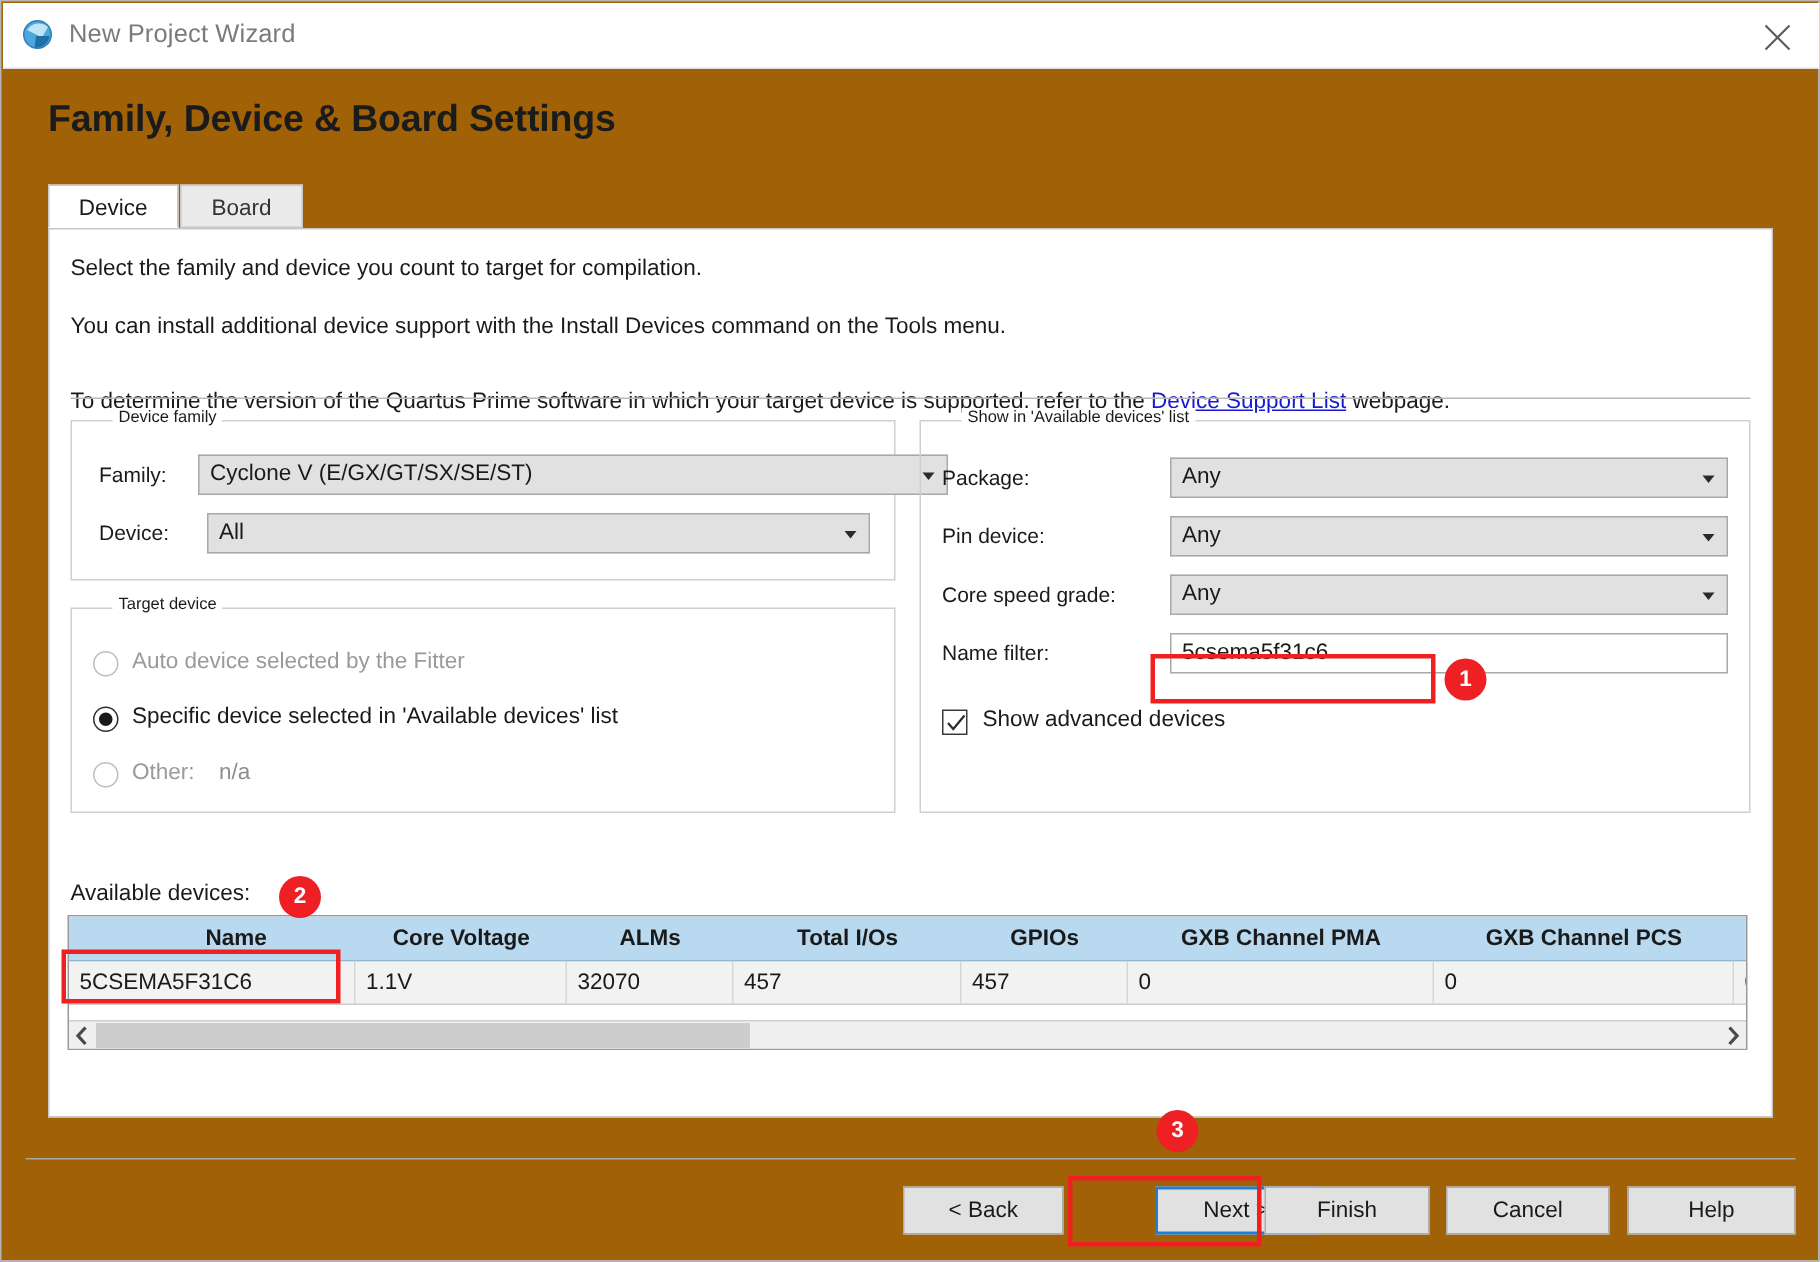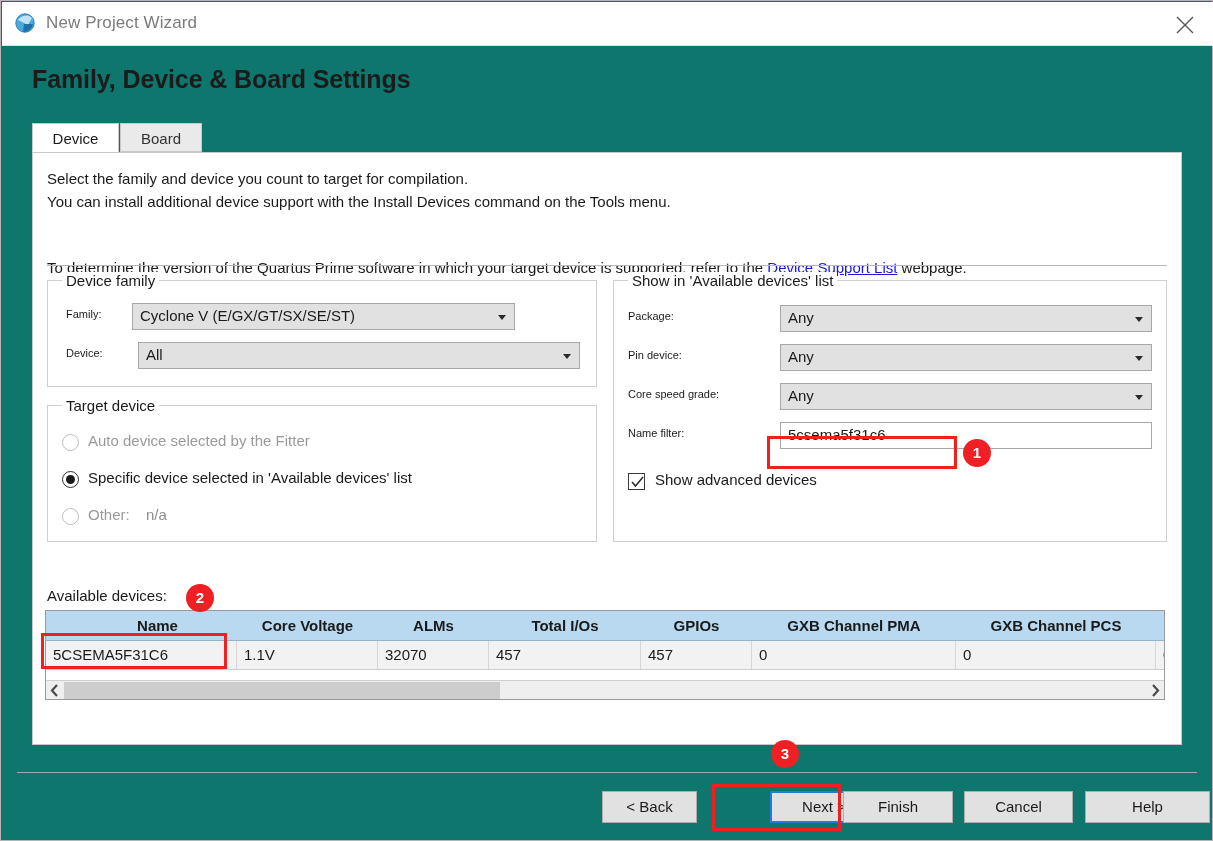--- a/index.html
+++ b/index.html
@@ -14,21 +14,21 @@
     font-size: 15px;
     color: #1a1a1a;
     overflow: hidden;
     position: relative;
   }
   .window {
     position: absolute;
     left: 0; top: 0;
     width: 1213px;
     height: 841px;
-    background: #0f766e;
+    background: #a16207;
     border: 1px solid #b4b4b4;
     box-sizing: border-box;
   }
   
   .titlebar {
     position: absolute;
     left: 1px; top: 1px;
     width: 1211px;
     height: 44px;
     background: #ffffff;
@@ -106,21 +106,21 @@
     left: 31px; top: 151px;
     width: 1150px;
     height: 593px;
     background: #ffffff;
     border: 1px solid #c8c8c8;
     box-sizing: border-box;
   }
 
   .desc { position: absolute; font-size: 15px; color: #1a1a1a; white-space: nowrap; }
   .desc-1 { left: 14px; top: 17px; }
-  .desc-2 { left: 14px; top: 40px; }
+  .desc-2 { left: 14px; top: 56px; }
   .desc-3 { left: 14px; top: 77px; margin-top: 29px; }
   .link {
     color: #1818d6;
     text-decoration: underline;
     cursor: pointer;
   }
   .hr {
     position: absolute;
     left: 14px; top: 112px;
     width: 1120px;
@@ -129,34 +129,34 @@
   }
 
   
   .group {
     position: absolute;
     border: 1px solid #cfcfcf;
     box-sizing: border-box;
   }
   .group-title {
     position: absolute;
-    top: -9px; left: 14px;
+    top: -9px; left: 27px;
     background: #ffffff;
     padding: 0 4px;
-    font-size: 15px;
+    font-size: 11px;
     color: #1a1a1a;
     white-space: nowrap;
   }
   #group-device-family { left: 14px; top: 127px; width: 550px; height: 107px; }
   #group-target-device { left: 14px; top: 252px; width: 550px; height: 137px; }
   #group-show-list     { left: 580px; top: 127px; width: 554px; height: 262px; }
 
   .row-label {
     position: absolute;
-    font-size: 11px;
+    font-size: 14px;
     color: #1a1a1a;
     white-space: nowrap;
   }
   
   .combo {
     position: absolute;
     height: 27px;
     background: #e1e1e1;
     border: 1px solid #a8a8a8;
     box-sizing: border-box;
@@ -424,21 +424,21 @@
 
     <div class="desc desc-1">Select the family and device you count to target for compilation.</div>
     <div class="desc desc-2">You can install additional device support with the Install Devices command on the Tools menu.</div>
     <div class="desc desc-3"><span>To determine the version of the Quartus Prime software in which your target device is supported, refer to the </span><span class="link">Device Support List</span><span> webpage.</span></div>
     <div class="hr"></div>
 
     <div class="group" id="group-device-family">
       <div class="group-title">Device family</div>
 
       <div class="row-label" style="left:18px; top:27px;">Family:</div>
-      <div class="combo" style="left:84px; top:22px; width:383px;">
+      <div class="combo" style="left:84px; top:22px; width:500px;">
         <span class="val">Cyclone V (E/GX/GT/SX/SE/ST)</span>
         <span class="arrow"></span>
       </div>
 
       <div class="row-label" style="left:18px; top:66px;">Device:</div>
       <div class="combo" style="left:90px; top:61px; width:442px;">
         <span class="val">All</span>
         <span class="arrow"></span>
       </div>
     </div>
@@ -537,25 +537,25 @@
             <polyline points="7,4 12,9.5 7,15" fill="none" stroke="#4a4a4a" stroke-width="2.2"></polyline>
           </svg>
         </div>
       </div>
     </div>
 
   </div>
 
   <div class="footer-sep"></div>
 
-  <div class="btn" style="left:601px; width:95px;">&lt; Back</div>
+  <div class="btn" style="left:601px; width:107px;">&lt; Back</div>
   <div class="btn focus" style="left:721px; width:108px;">Next &gt;</div>
   <div class="btn" style="left:842px; width:110px;">Finish</div>
   <div class="btn" style="left:963px; width:109px;">Cancel</div>
-  <div class="btn" style="left:1084px; width:125px;">Help</div>
+  <div class="btn" style="left:1084px; width:112px;">Help</div>
 
   <div class="anno-rect" style="left:766px; top:435px; width:190px; height:33px;"></div>
   <div class="anno-badge" style="left:962px; top:438px;">1</div>
 
   <div class="anno-rect" style="left:40px; top:632px; width:186px; height:36px;"></div>
   <div class="anno-badge" style="left:185px; top:583px;">2</div>
 
   <div class="anno-rect" style="left:711px; top:783px; width:129px; height:47px;"></div>
   <div class="anno-badge" style="left:770px; top:739px;">3</div>
 

